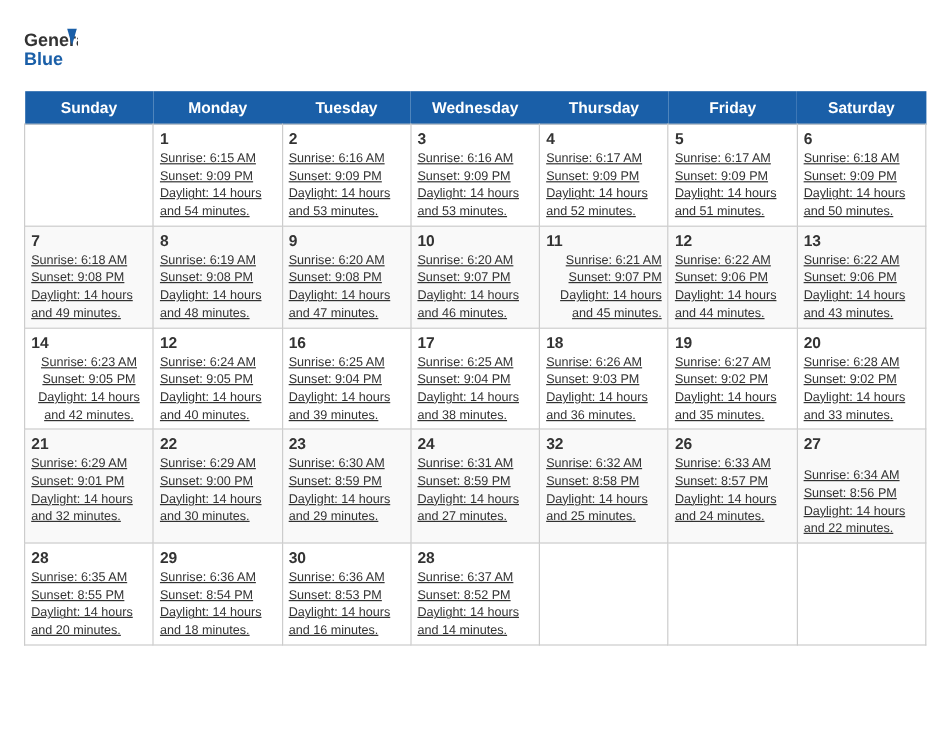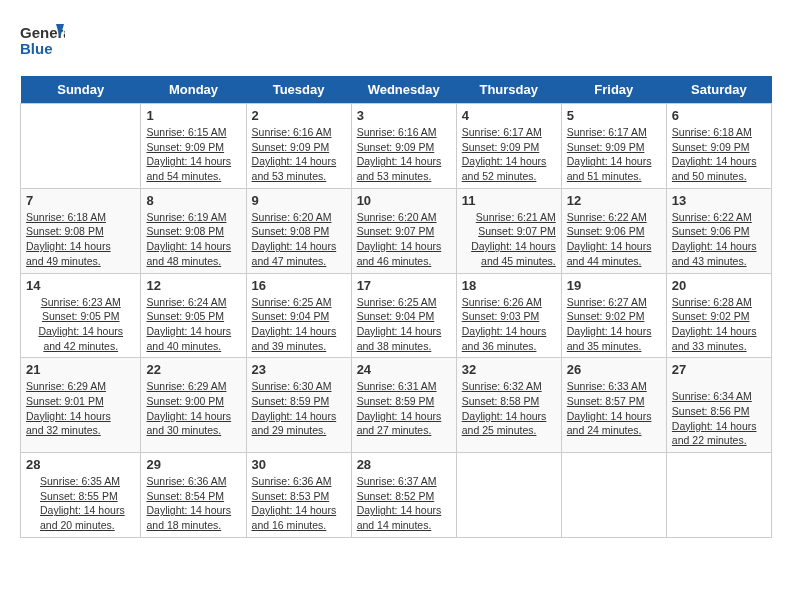--- a/index.html
+++ b/index.html
@@ -298,21 +298,21 @@
           <span class="day-number">27</span>
           <div class="day-info" style="white-space: pre-line; margin-top: 12px;">Sunrise: 6:34 AM
 Sunset: 8:56 PM
 Daylight: 14 hours
 and 22 minutes.</div>
         </td>
       </tr>
       <tr>
         <td>
           <span class="day-number">28</span>
-          <div class="day-info" style="white-space: pre-line; margin-left: 14px;">Sunrise: 6:35 AM
+          <div class="day-info" style="white-space: pre-line;">Sunrise: 6:35 AM
 Sunset: 8:55 PM
 Daylight: 14 hours
 and 20 minutes.</div>
         </td>
         <td>
           <span class="day-number">29</span>
           <div class="day-info" style="white-space: pre-line;">Sunrise: 6:36 AM
 Sunset: 8:54 PM
 Daylight: 14 hours
 and 18 minutes.</div>

